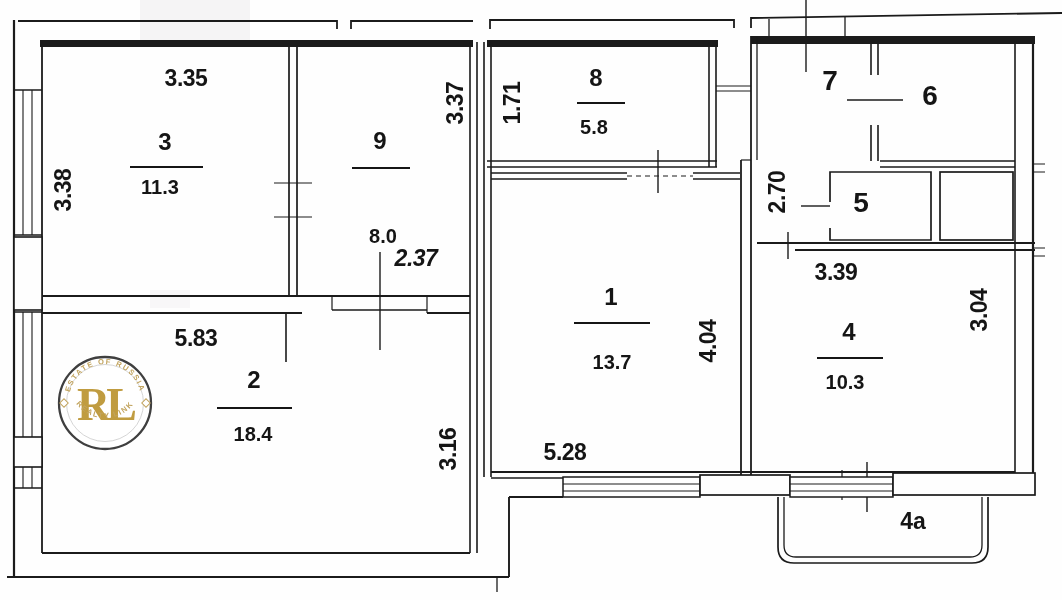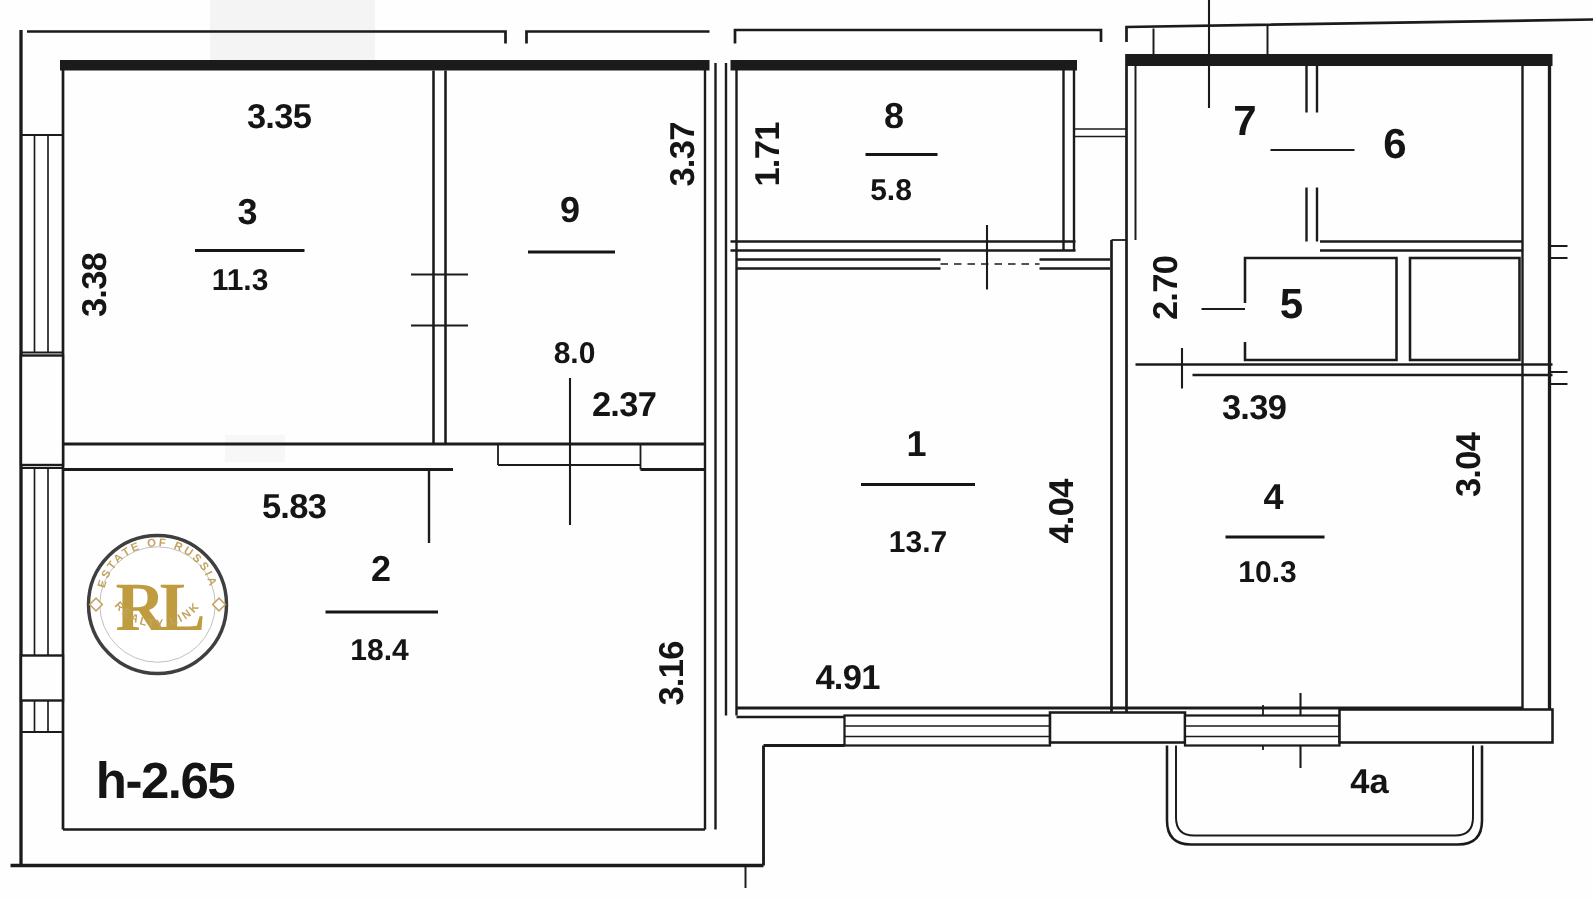--- a/index.html
+++ b/index.html
@@ -174,29 +174,28 @@
 <div class="txt area" style="left:253px;top:434px;">18.4</div>
 
 <div class="txt roomnum" style="left:849px;top:332px;">4</div>
 <div class="txt area" style="left:845px;top:382px;">10.3</div>
 
 <div class="txt hall" style="left:830px;top:81px;">7</div>
 <div class="txt hall" style="left:930px;top:96px;">6</div>
 <div class="txt hall" style="left:861px;top:203px;">5</div>
 
 <div class="txt dim" style="left:186px;top:78px;">3.35</div>
-<div class="txt dim" style="left:416px;top:270px;">2.37</div>
+<div class="txt dim" style="left:416px;top:258px;font-style:italic;">2.37</div>
 <div class="txt dim" style="left:196px;top:338px;text-align:right;">5.83</div>
-<div class="txt dim" style="left:565px;top:452px;">4.91</div>
+<div class="txt dim" style="left:565px;top:452px;">5.28</div>
 <div class="txt dim" style="left:836px;top:272px;">3.39</div>
 
 <div class="txt dim v" style="left:63px;top:190px;">3.38</div>
 <div class="txt dim v" style="left:455px;top:103px;">3.37</div>
 <div class="txt dim v" style="left:512px;top:103px;">1.71</div>
 <div class="txt dim v" style="left:777px;top:192px;">2.70</div>
 <div class="txt dim v" style="left:708px;top:341px;">4.04</div>
 <div class="txt dim v" style="left:448px;top:449px;">3.16</div>
 <div class="txt dim v" style="left:979px;top:310px;">3.04</div>
 
-<div class="txt hlabel" style="left:110px;top:521px;">h-2.65</div>
 <div class="txt balc" style="left:913px;top:521px;">4a</div>
 
 </div>
 
 </body></html>

